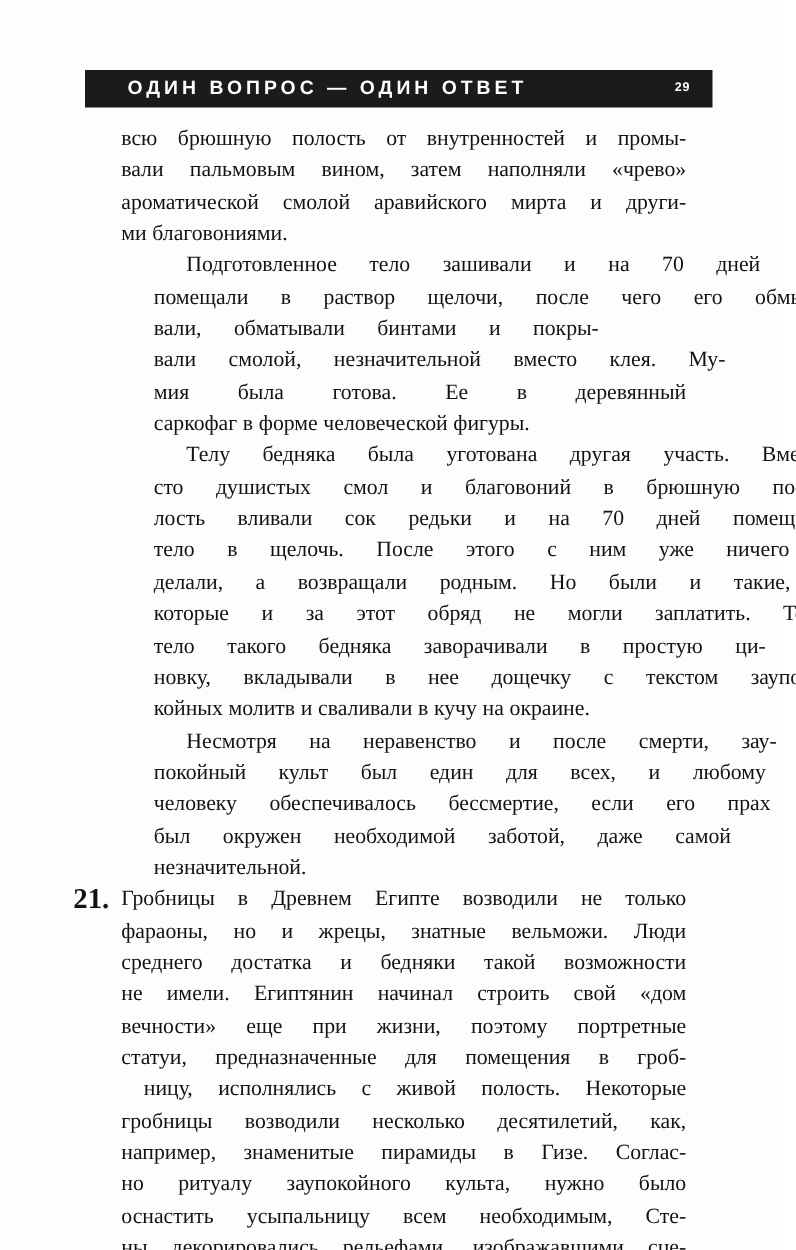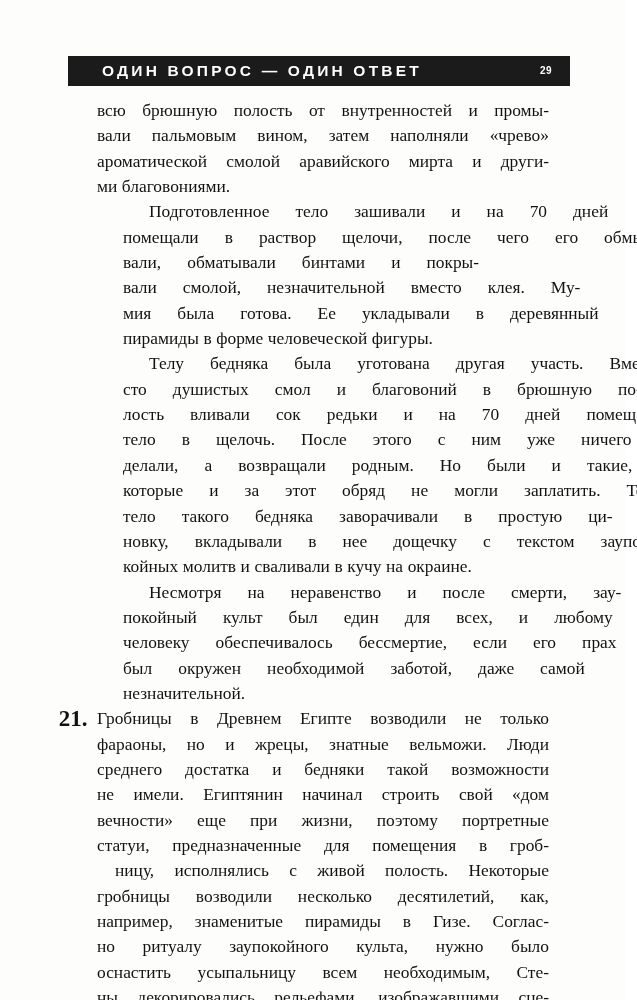--- a/index.html
+++ b/index.html
@@ -190,26 +190,25 @@
           <span>незначительной</span>
           <span>вместо</span>
           <span>клея.</span>
           <span>Му-</span>
         </div>
       <div class="line" style="justify-content: space-between;">
           <span>мия</span>
           <span>была</span>
           <span>готова.</span>
           <span>Ее</span>
-          <span>укладывали</span>
           <span>в</span>
           <span>деревянный</span>
         </div>
       <div class="line last">
-          <span>пирамиды в форме человеческой фигуры.</span>
+          <span>саркофаг в форме человеческой фигуры.</span>
         </div>
     </div>
 
     <div class="para">
       <div class="line indent" style="justify-content: space-between;">
           <span>Телу</span>
           <span>бедняка</span>
           <span>была</span>
           <span>уготована</span>
           <span>другая</span>

